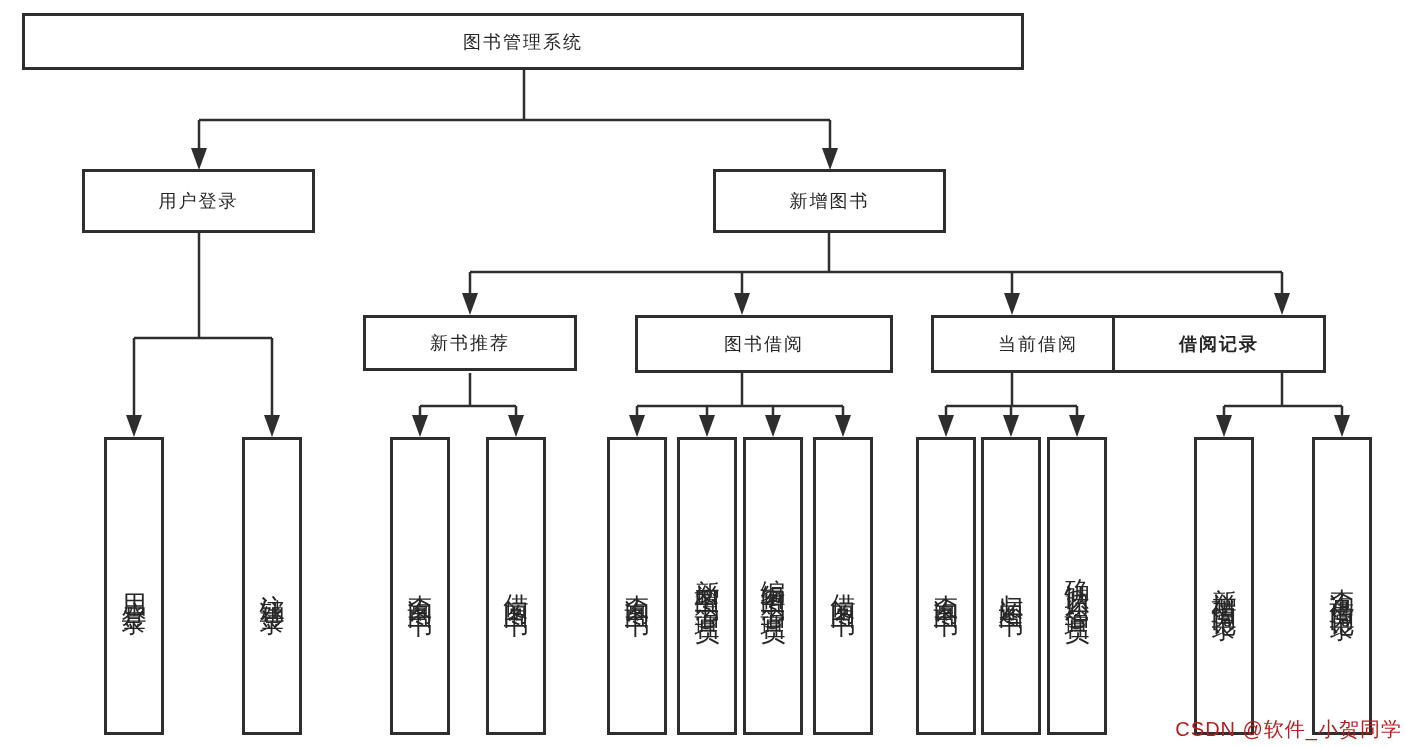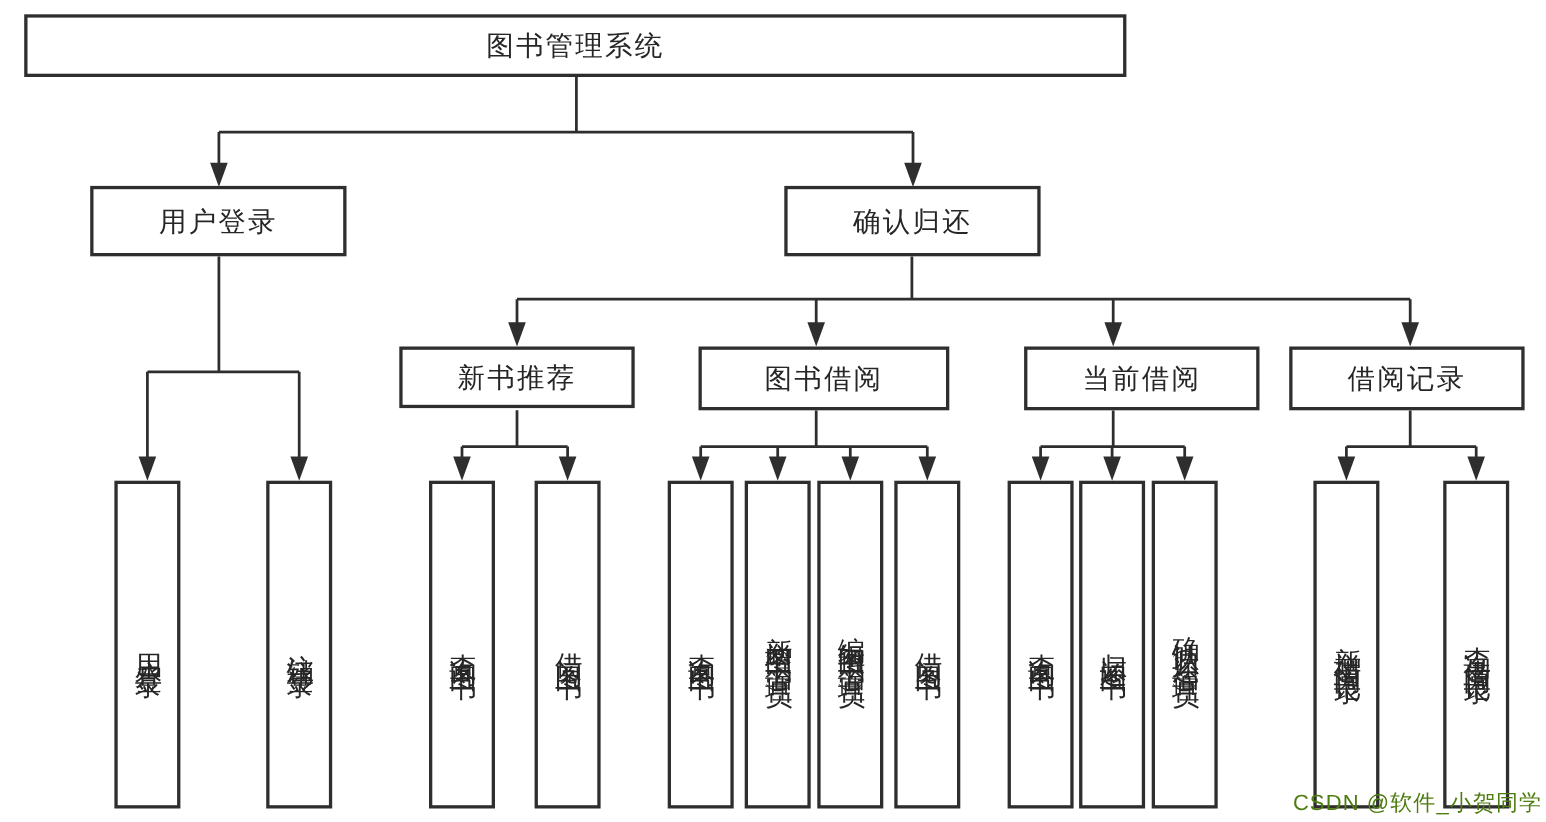--- a/index.html
+++ b/index.html
@@ -14,38 +14,38 @@
   .box {
     position:absolute;
     box-sizing:border-box;
     border:3px solid #2e2e2e;
     background:#ffffff;
     display:flex;
     align-items:center;
     justify-content:center;
   }
   .hlabel {
-    font-size:25px;
+    font-size:18px;
     color:#262626;
     letter-spacing:2px;
     white-space:nowrap;
   }
   .vlabel {
     writing-mode:vertical-rl;
     text-orientation:mixed;
     font-size:25px;
     letter-spacing:6px;
     line-height:1;
     color:#262626;
   }
   .watermark {
     position:absolute;
     right:3px; bottom:4px;
     font-size:20px;
-    color:#4d7c0f;
+    color:#b91c1c;
     letter-spacing:1px;
     z-index:5;
     white-space:nowrap;
   }
 </style>
 </head>
 <body>
 
 <div class="canvas">
 
@@ -83,33 +83,33 @@
   </svg>
 
   <div class="box" style="left:22px; top:13px; width:1002px; height:57px;">
     <span class="hlabel">图书管理系统</span>
   </div>
 
   <div class="box" style="left:82px; top:169px; width:233px; height:64px;">
     <span class="hlabel">用户登录</span>
   </div>
   <div class="box" style="left:713px; top:169px; width:233px; height:64px;">
-    <span class="hlabel">确认归还</span>
+    <span class="hlabel">新增图书</span>
   </div>
 
   <div class="box" style="left:363px; top:315px; width:214px; height:56px;">
     <span class="hlabel">新书推荐</span>
   </div>
-  <div class="box" style="left:635px; top:315px; width:228px; height:58px;">
+  <div class="box" style="left:635px; top:315px; width:258px; height:58px;">
     <span class="hlabel">图书借阅</span>
   </div>
   <div class="box" style="left:931px; top:315px; width:214px; height:58px;">
     <span class="hlabel">当前借阅</span>
   </div>
-  <div class="box" style="left:1172px; top:315px; width:214px; height:58px;">
+  <div class="box" style="left:1112px; top:315px; width:214px; height:58px;font-weight:bold;">
     <span class="hlabel">借阅记录</span>
   </div>
 
   <div class="box leaf" style="left:104px; top:437px; width:60px; height:298px;">
     <span class="vlabel">用户登录</span>
   </div>
   <div class="box leaf" style="left:242px; top:437px; width:60px; height:298px;">
     <span class="vlabel">注销登录</span>
   </div>
 

